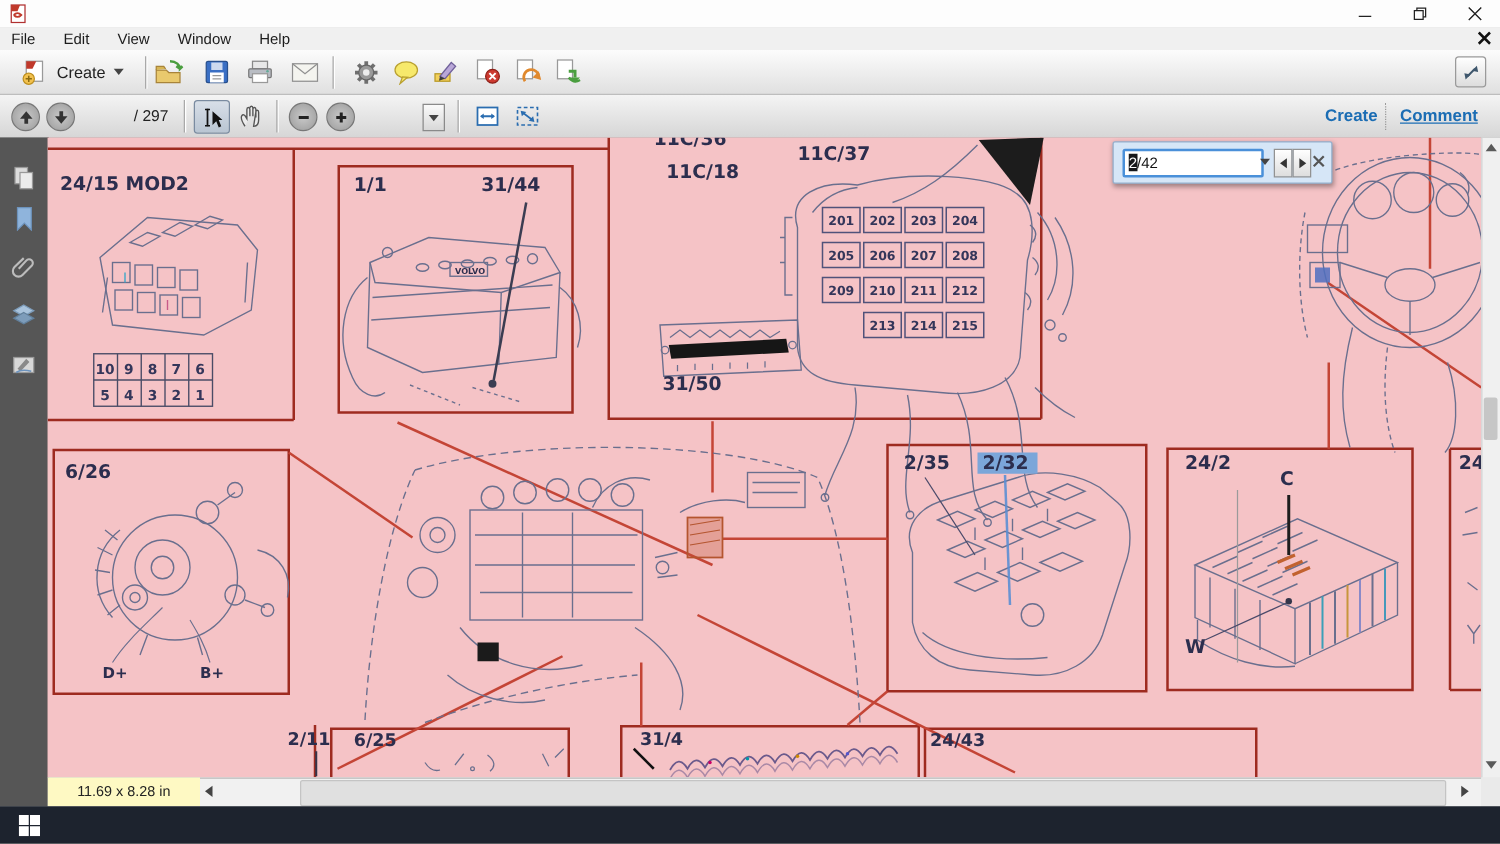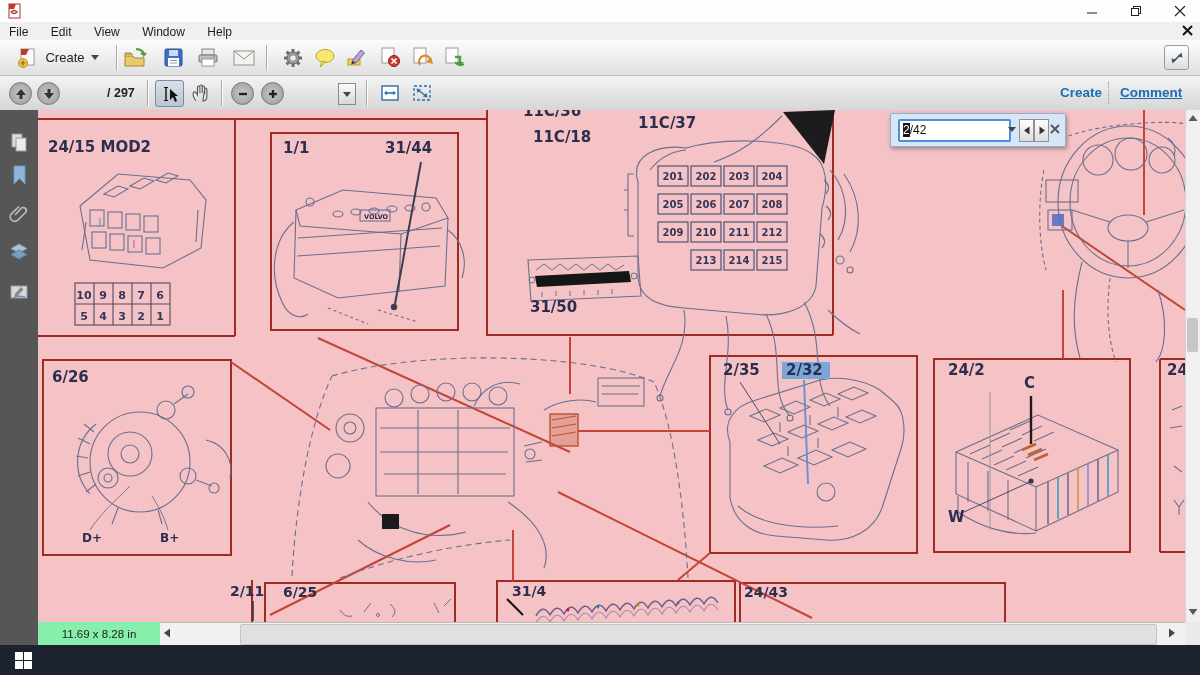--- a/index.html
+++ b/index.html
@@ -36,21 +36,21 @@
        font-size:12px;color:#111;padding-left:3px;line-height:19px;}
   .selchar{background:#17181b;color:#fff;}
   .findbtn{top:5px;width:13px;height:21px;background:linear-gradient(#fff,#ddd);border:1px solid #929292;
        display:flex;align-items:center;justify-content:center;}
   
   .vscroll{left:1185px;top:110px;width:15px;height:512px;background:#f0f0f0;border-left:1px solid #d2d2d2;}
   .vthumb{left:1187px;top:318px;width:11px;height:34px;background:#c6c6c6;border-radius:2px;}
   .hrow{left:38px;top:622px;width:1147px;height:23px;background:#f1f1f1;border-top:1px solid #b9b9b9;}
   .hthumb{left:240px;top:624px;width:915px;height:19px;background:#e0e0e0;border:1px solid #c4c4c4;border-radius:2px;}
   .statustext{left:38px;top:622px;width:122px;height:23px;font-size:11.5px;color:#222;
-       display:flex;align-items:center;justify-content:center;background:#86efac;}
+       display:flex;align-items:center;justify-content:center;background:#fef9c3;}
   .corner{left:1185px;top:622px;width:15px;height:23px;background:#eaeaea;}
   
   .taskbar{left:0;top:645px;width:1200px;height:30px;background:#1d232e;}
   svg{display:block;}
   .dlabel{font:bold 15px "DejaVu Sans",sans-serif;fill:#2c2e4e;}
   .dlabel14{font:bold 14px "DejaVu Sans",sans-serif;fill:#2c2e4e;}
   .dlabel12{font:bold 12px "DejaVu Sans",sans-serif;fill:#2c2e4e;}
   .fusetxt{font:bold 10px "DejaVu Sans",sans-serif;fill:#34365a;}
   .pintxt{font:bold 11px "DejaVu Sans",sans-serif;fill:#34365a;}
 </style>
@@ -208,21 +208,21 @@
     </div>
     <div class="a circbtn" style="left:37px;top:6px;">
       <svg width="12" height="12">
           <polygon points="6,11 11,5 1,5" fill="#333"></polygon>
           <rect x="4.5" y="1" width="3" height="5" fill="#333"></rect>
         </svg>
     </div>
     <div class="a pagebox" style="left:68px;top:7px;width:32px;height:18px;justify-content:center;">
       <span>128</span>
     </div>
-    <span class="a" style="left:107px;top:10px;font-size:12.5px;color:#222;font-weight:bold;">/ 297</span>
+    <span class="a" style="left:107px;top:10px;font-size:12.5px;color:#222;">/ 297</span>
     <div class="a sep" style="left:147px;top:4px;"></div>
 
     <div class="a tbtn" style="left:155px;top:4px;width:27px;height:25px;background:linear-gradient(#d8dfe8,#b9c5d2);border:1px solid #7a8ba0;border-radius:3px;">
       <svg width="16" height="18">
         <line x1="4" y1="2" x2="4" y2="16" stroke="#111" stroke-width="1.4"></line>
         <path d="M2,2.5 h4 M2,15.5 h4" stroke="#111" stroke-width="1.2"></path>
         <polygon points="8,4 8,15 11,12 13,17 15,16 13,11 16,11" fill="#111"></polygon>
       </svg>
     </div>
     <div class="a tbtn" style="left:186px;top:4px;width:27px;height:25px;">

